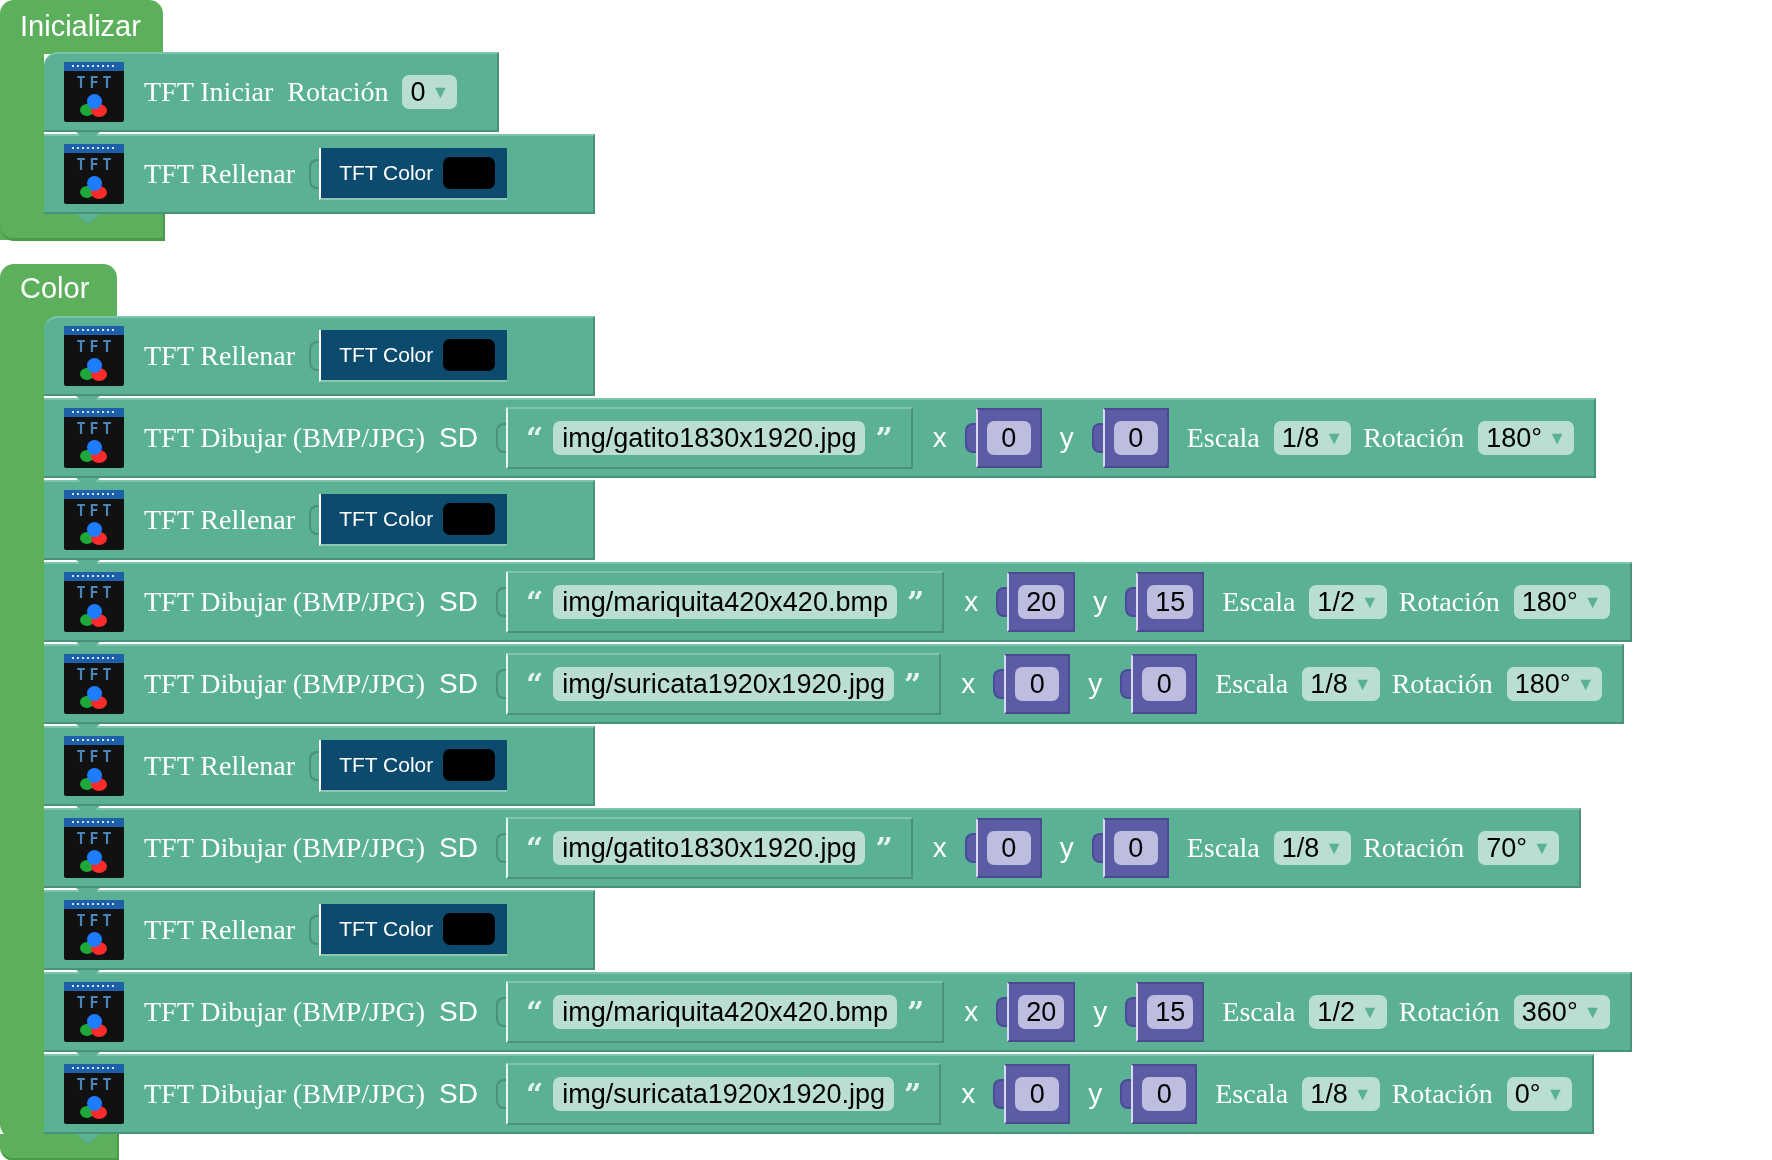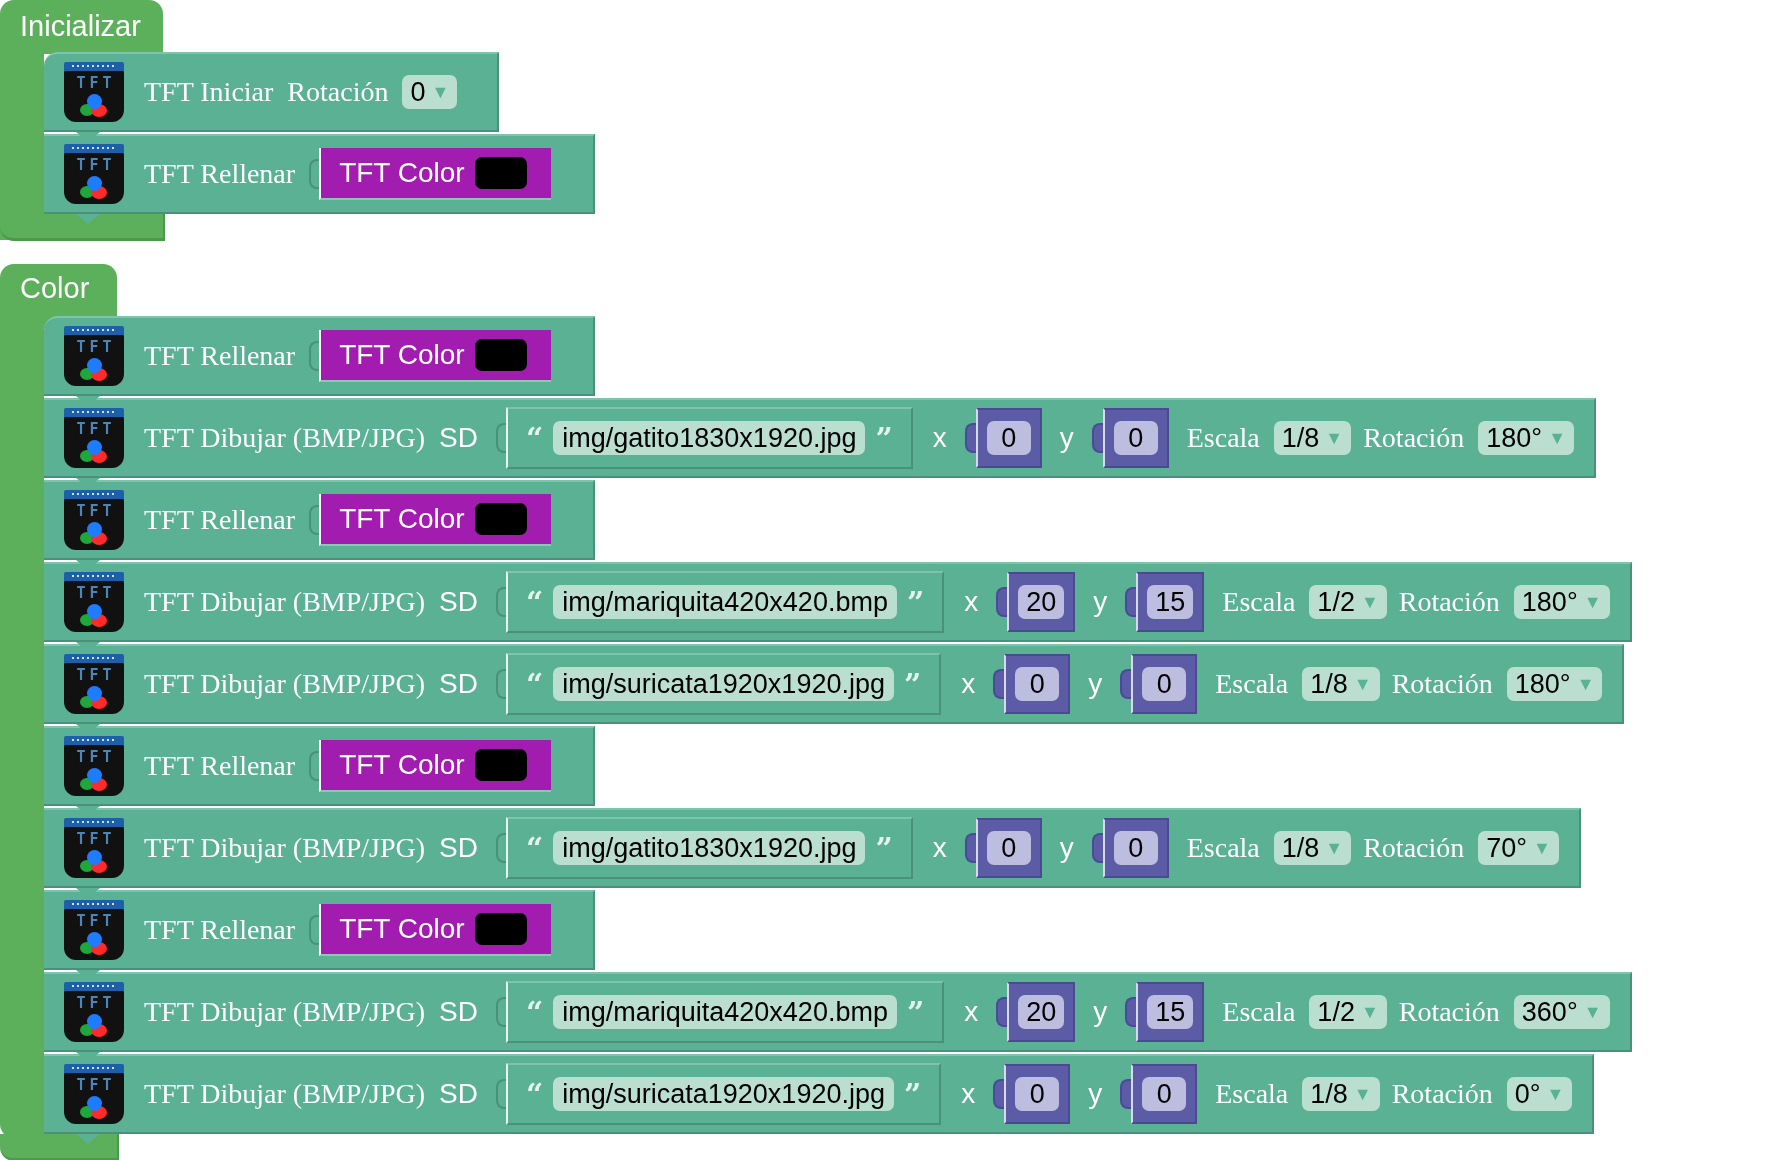--- a/index.html
+++ b/index.html
@@ -33,21 +33,21 @@
     white-space: nowrap;
   }
   .row.first { border-top-left-radius: 14px; }
   .notch-b {
     position: absolute; left: 32px; bottom: -12px; width: 0; height: 0;
     border-left: 12px solid transparent; border-right: 12px solid transparent;
     border-top: 10px solid #5ab194; z-index: 2;
   }
   .icon {
     width: 60px; height: 60px; margin-left: 20px; margin-right: 20px; flex: none;
-    background: #111; position: relative; border-radius: 12px;
+    background: #111; position: relative; border-radius: 2px;
   }
   .icon .bar {
     position: absolute; left: 0; right: 0; top: 0; height: 9px; background: #1d5fa8;
     border-radius: 2px 2px 0 0;
   }
   .icon .bar::after {
     content: ""; position: absolute; left: 8px; right: 8px; top: 3px; height: 2px;
     background: repeating-linear-gradient(90deg, #cfe3ff 0 2px, transparent 2px 5px);
   }
   .icon .tft {
@@ -67,24 +67,24 @@
     font-size: 27px;
   }
   .dd .arrow {
     color: #5ab194; font-size: 18px; margin-left: 6px;
   }
   .socket {
     width: 10px; height: 26px; border: 2px solid #4b917a; border-right: none;
     border-radius: 8px 0 0 8px; margin-right: -2px; flex: none;
   }
   .color-block {
-    background: #a21caf; height: 52px; display: inline-flex; align-items: center;
-    padding: 0 24px 0 18px; box-sizing: border-box; border-left: 2px solid #fff;
+    background: #0c4a6e; height: 52px; display: inline-flex; align-items: center;
+    padding: 0 12px 0 18px; box-sizing: border-box; border-left: 2px solid #fff;
     border-bottom: 2px solid #8fc6b2; position: relative;
-    color: #fff; font-size: 28px;
+    color: #fff; font-size: 21px;
   }
   .swatch {
     width: 52px; height: 32px; background: #000; border-radius: 7px; margin-left: 10px;
   }
   .str-block {
     background: #5ab194; height: 62px; display: inline-flex; align-items: center;
     border: 2px solid #4b917a; border-left: 2px solid #e8f5ef; border-top: 2px solid #7cc4ab;
     box-sizing: border-box; padding: 0 18px 0 18px; margin-right: 20px;
   }
   .quote { font-family: "DejaVu Serif", serif; font-weight: bold; font-size: 30px; color: #e6f4ee; }

